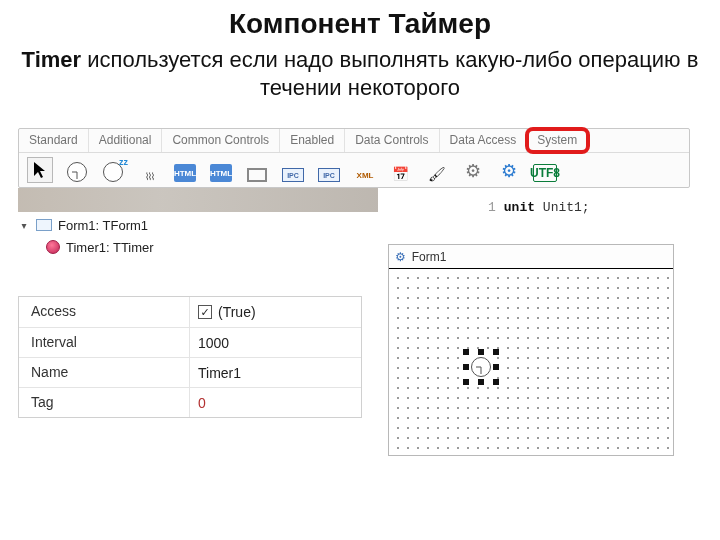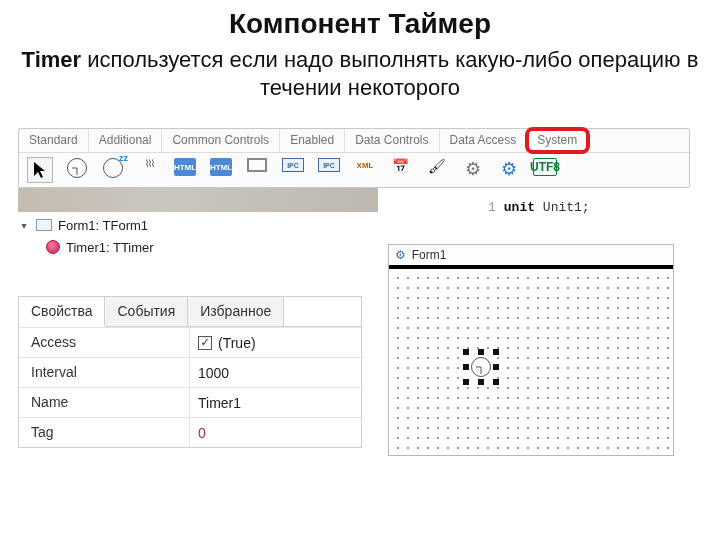--- a/index.html
+++ b/index.html
@@ -71,21 +71,21 @@
   }
   .tool-arrow {
     width: 26px; height: 26px;
     border: 1px solid #b8b8b8;
     display:flex;align-items:center;justify-content:center;
     background:#f4f4f4;
     color:#000;
   }
   .pal-icon {
     width: 24px; height: 24px;
-    display:flex;align-items:flex-start;justify-content:center;
+    display:flex;align-items:flex-end;justify-content:center;
     font-size:14px;
   }
   .iclock{ width:20px;height:20px;border:1px solid #555;border-radius:50%;position:relative;background:#fff;}
   .iclock::before,.iclock::after{content:"";position:absolute;background:#555;left:50%;top:50%;transform-origin:top;}
   .iclock::before{width:1px;height:7px;transform:translateX(-50%) rotate(0deg);}
   .iclock::after{width:1px;height:5px;transform:translateX(-50%) rotate(90deg);}
   .ihtml{width:22px;height:18px;background:#4b88d6;color:#fff;font-size:8px;font-weight:bold;display:flex;align-items:center;justify-content:center;border-radius:2px;}
   .igear::before{content:"\2699";font-size:18px;color:#777;}
   .igear.blue::before{color:#2f7dd1;}
   .iutf{width:24px;height:18px;font-size:12px;font-weight:bold;color:#0a7c3a;border:1px solid #0a7c3a;display:flex;align-items:center;justify-content:center;border-radius:2px;}
@@ -134,21 +134,21 @@
 
   
   .designer {
     position:absolute;
     left:370px; top:116px;
     width:286px;
     height:212px;
     border:1px solid #b8b8b8;
   }
   .designer-header{
-    height:24px;border-bottom:4px solid #000000;
+    height:24px;border-bottom:1px solid #000000;
     display:flex;align-items:center;gap:6px;padding:0 6px;
     font-size:12px;color:#333;background:#fdfdfd;
   }
   .dhicon::before{content:"\2699";color:#3a6fb7;}
   .dots {
     position:absolute;left:0;top:24px;right:0;bottom:0;
     background-image: radial-gradient(#9a9a9a 1px, transparent 1px);
     background-size: 10px 10px;
     background-position: 4px 4px;
   }
@@ -255,25 +255,20 @@
       <span>Form1: TForm1</span>
     </div>
     <div class="tree-row">
       <span class="rowpad"></span>
       <span class="timer-icon"></span>
       <span>Timer1: TTimer</span>
     </div>
   </div>
 
   <div class="props">
-    <div class="props-tabs">
-      <div class="props-tab active">Свойства</div>
-      <div class="props-tab">События</div>
-      <div class="props-tab">Избранное</div>
-    </div>
     <div class="prow">
       <div class="pkey">Access</div>
       <div class="pval">
         <span class="chk">✓</span>
         <span>(True)</span>
       </div>
     </div>
     <div class="prow">
       <div class="pkey">Interval</div>
       <div class="pval">1000</div>

